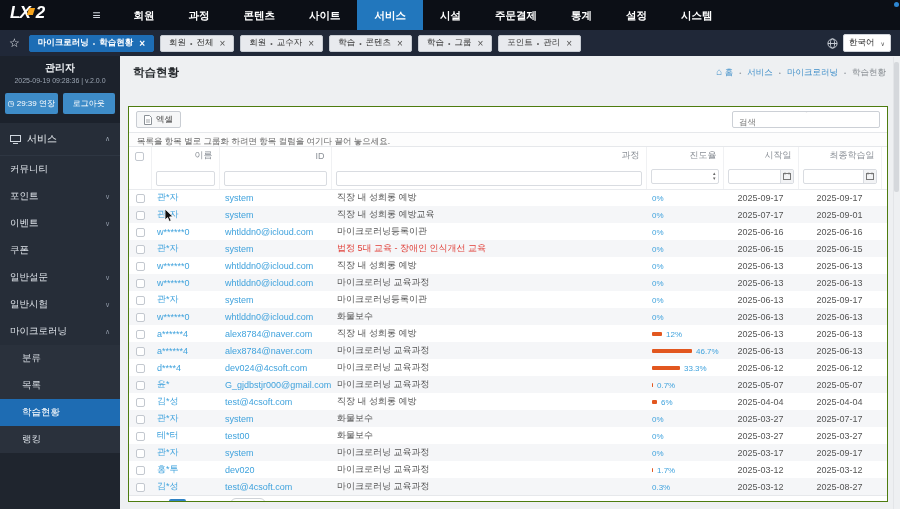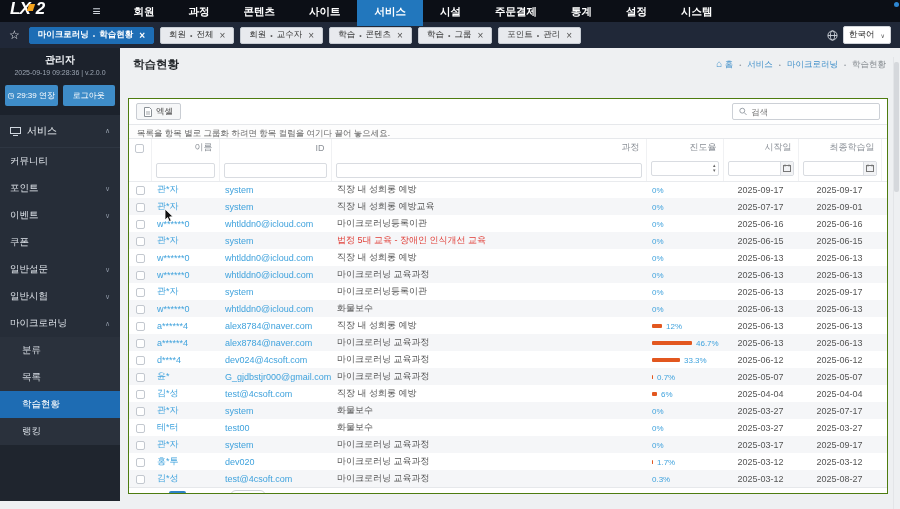--- a/index.html
+++ b/index.html
@@ -1,21 +1,21 @@
 <!DOCTYPE html>
 <html><head>
 <meta charset="utf-8">
 <style>
   * { margin:0; padding:0; box-sizing:border-box; }
   html,body { background:#dfe1e4; }
   .app { position:relative; width:900px; height:509px; overflow:hidden;
          font-family:"Liberation Sans", sans-serif; background:#eef0f2; }
 
   
-  .topbar { height:22px; background:#0c0f16; display:flex; align-items:center; }
+  .topbar { height:30px; background:#0c0f16; display:flex; align-items:center; }
   .logo { display:flex; align-items:flex-end; padding:0 8px 4px 10px; color:#fff;
           font-style:italic; font-weight:bold; font-size:17px; letter-spacing:-1px; }
   .logo .tick { display:inline-block; width:6px; height:7px; background:#f6a41c;
                 transform:skewX(-18deg); margin:0 2px 8px -2px; }
   .hamburger { color:#cfd4dc; font-size:14px; margin:0 4px 0 40px; cursor:pointer; }
   .topmenu { display:flex; height:30px; margin-left:12px; }
   .topmenu .tmitem { padding:0 17px; line-height:30px; font-size:10.5px; font-weight:bold;
                      color:#fff; cursor:pointer; white-space:nowrap; }
   .topmenu .tmitem.active { background:#2277bd; }
 
@@ -66,21 +66,21 @@
   .bc-link { color:#3d8ec9; cursor:pointer; }
   .bc-sep { color:#9aa0a7; font-size:6px; }
   .bc-current { color:#8a8f94; }
 
   .panel { margin:17px 12px 7px 8px; background:#fff; border:1px solid #4d7c0f;
            flex:1; display:flex; flex-direction:column; overflow:hidden; }
   .toolbar { display:flex; align-items:center; padding:4px 7px; height:25px; flex-shrink:0; }
   .excel-btn { display:flex; gap:4px; align-items:center; border:1px solid #c9cdd3; background:#f6f7f8;
                border-radius:2px; font-size:8.5px; color:#444; padding:2px 7px; height:17px; cursor:pointer; }
   .search-box { margin-left:auto; display:flex; align-items:center; gap:4px; border:1px solid #ccd0d6;
-                border-radius:2px; background:#fff; height:17px; width:148px; padding:0 6px; }
+                border-radius:2px; background:#fff; height:17px; width:148px; padding:0 6px;flex-direction:column; }
   .search-box input { border:none; outline:none; font-size:8.5px; width:100%; color:#333;
                       font-family:"Liberation Sans", sans-serif; }
   .hint-row { border-top:1px solid #e6e8eb; border-bottom:1px solid #e6e8eb; padding:3px 8px;
               font-size:8.5px; color:#666; background:#fdfdfd; height:15px; flex-shrink:0; }
 
   table { width:100%; border-collapse:collapse; table-layout:fixed; }
   thead th { font-weight:normal; color:#8a8f96; text-align:right; font-size:9px;
              padding:2px 6px; height:17px; border-right:1px solid #f0f1f3; white-space:nowrap; overflow:hidden; }
   thead th:last-child { border-right:none; }
   tr.filter td { padding:3px 4px; border-right:1px solid #f0f1f3; border-bottom:1px solid #e9ebee;

